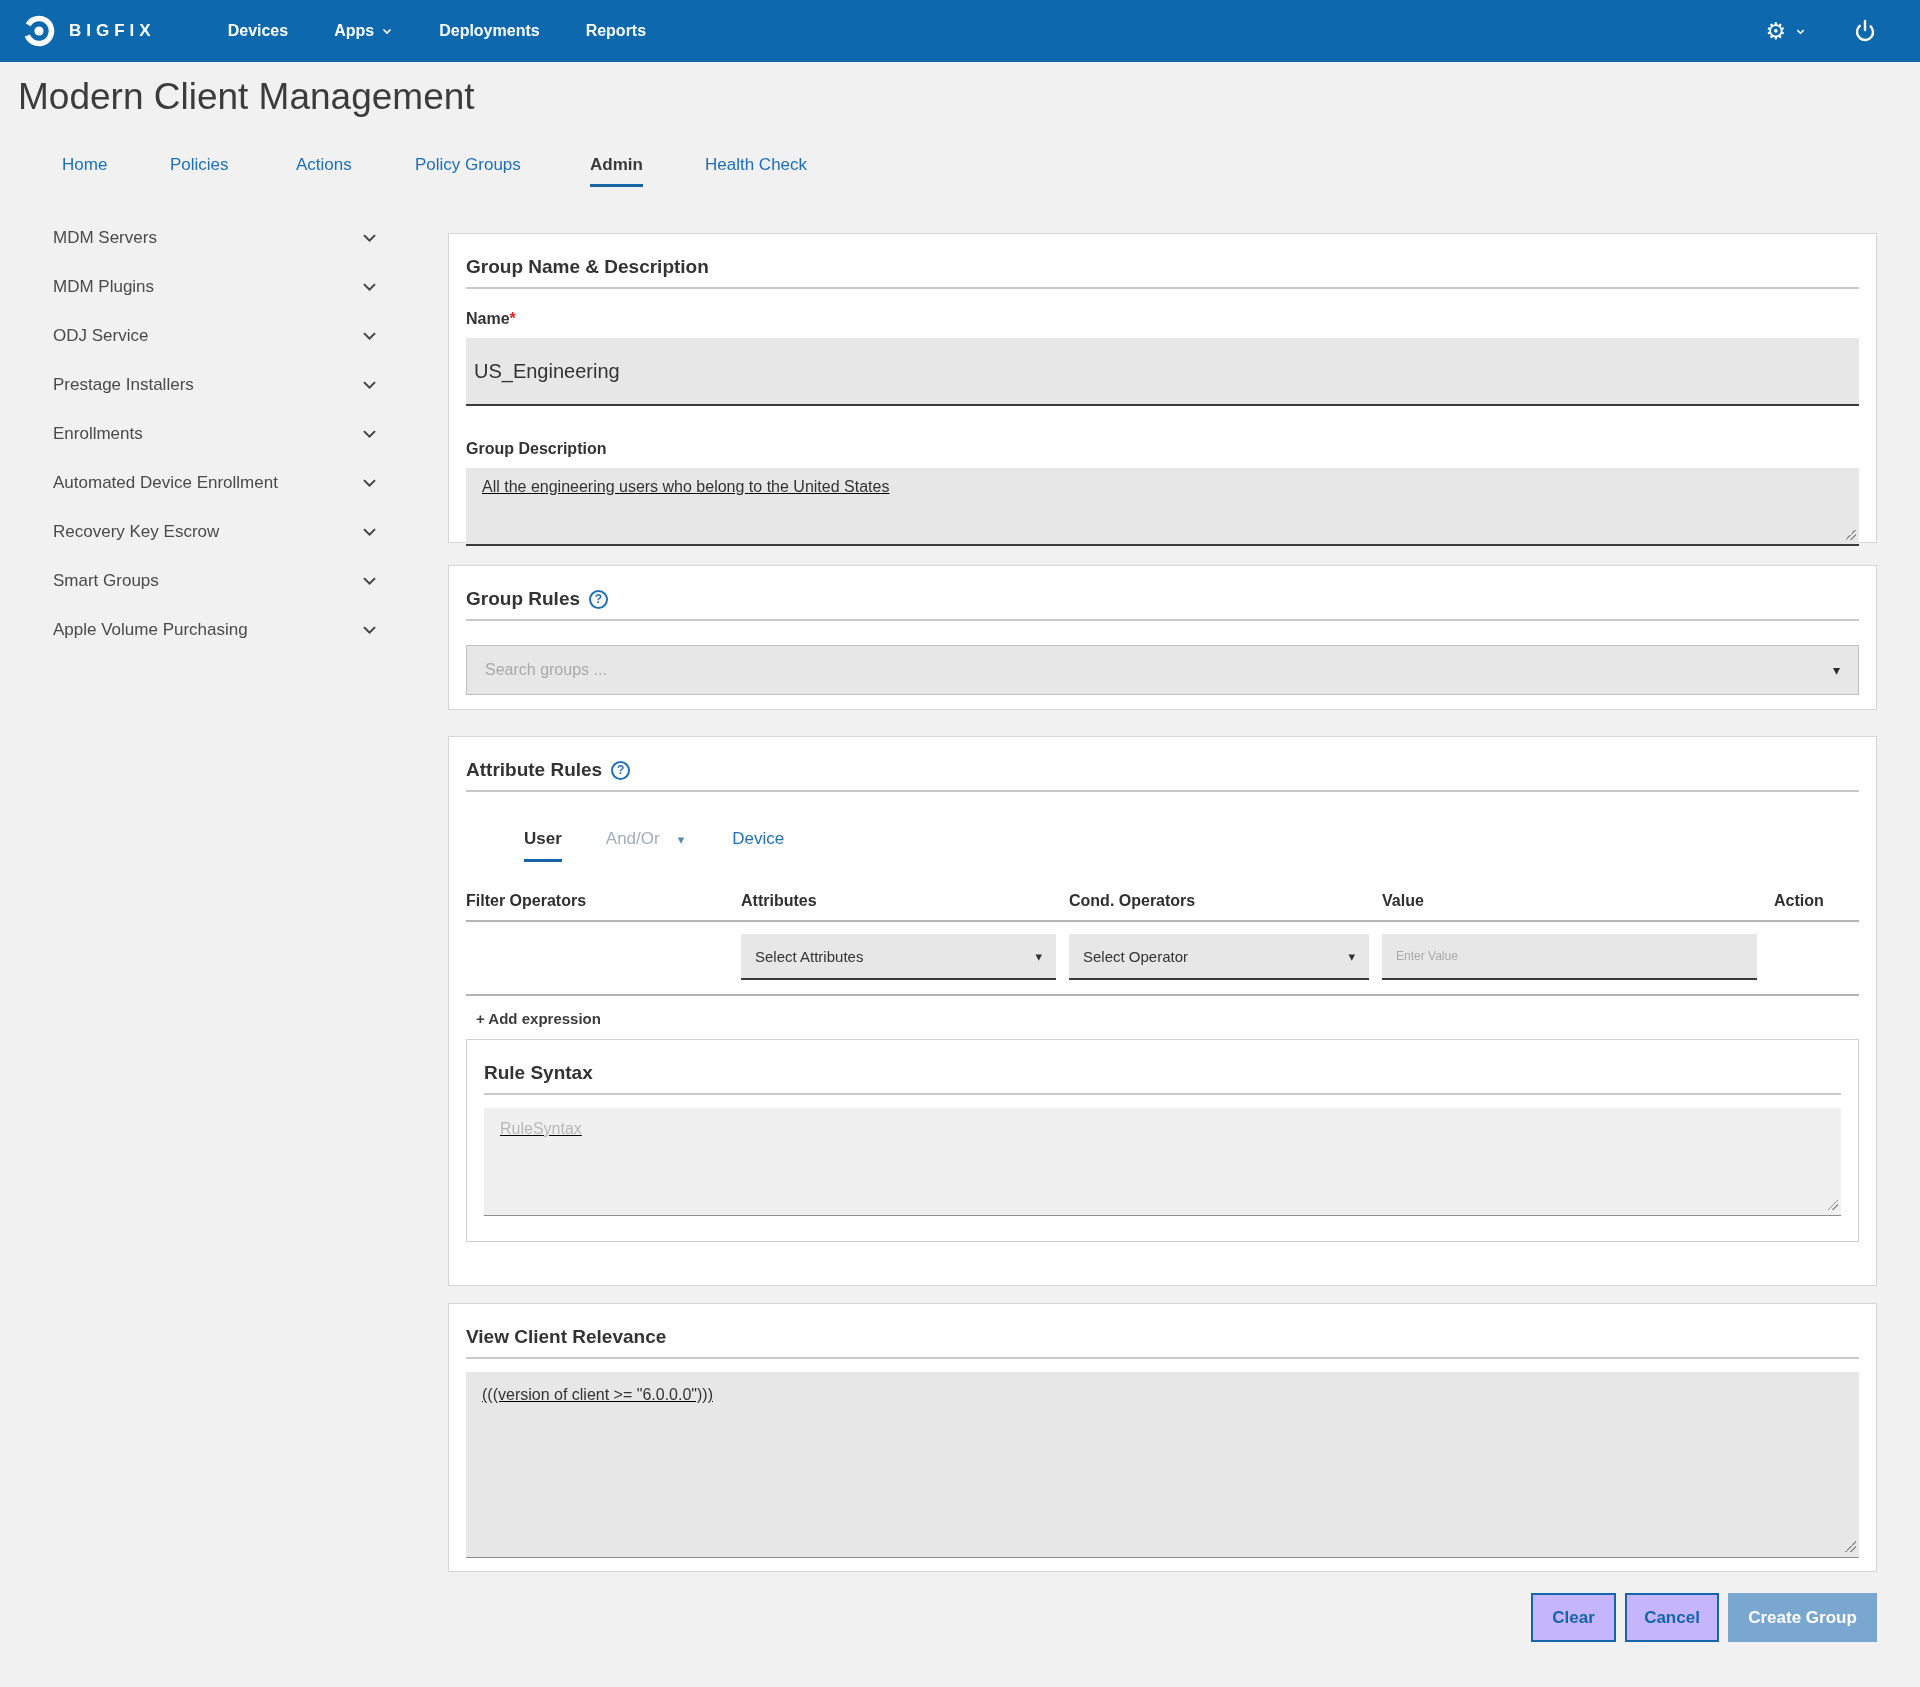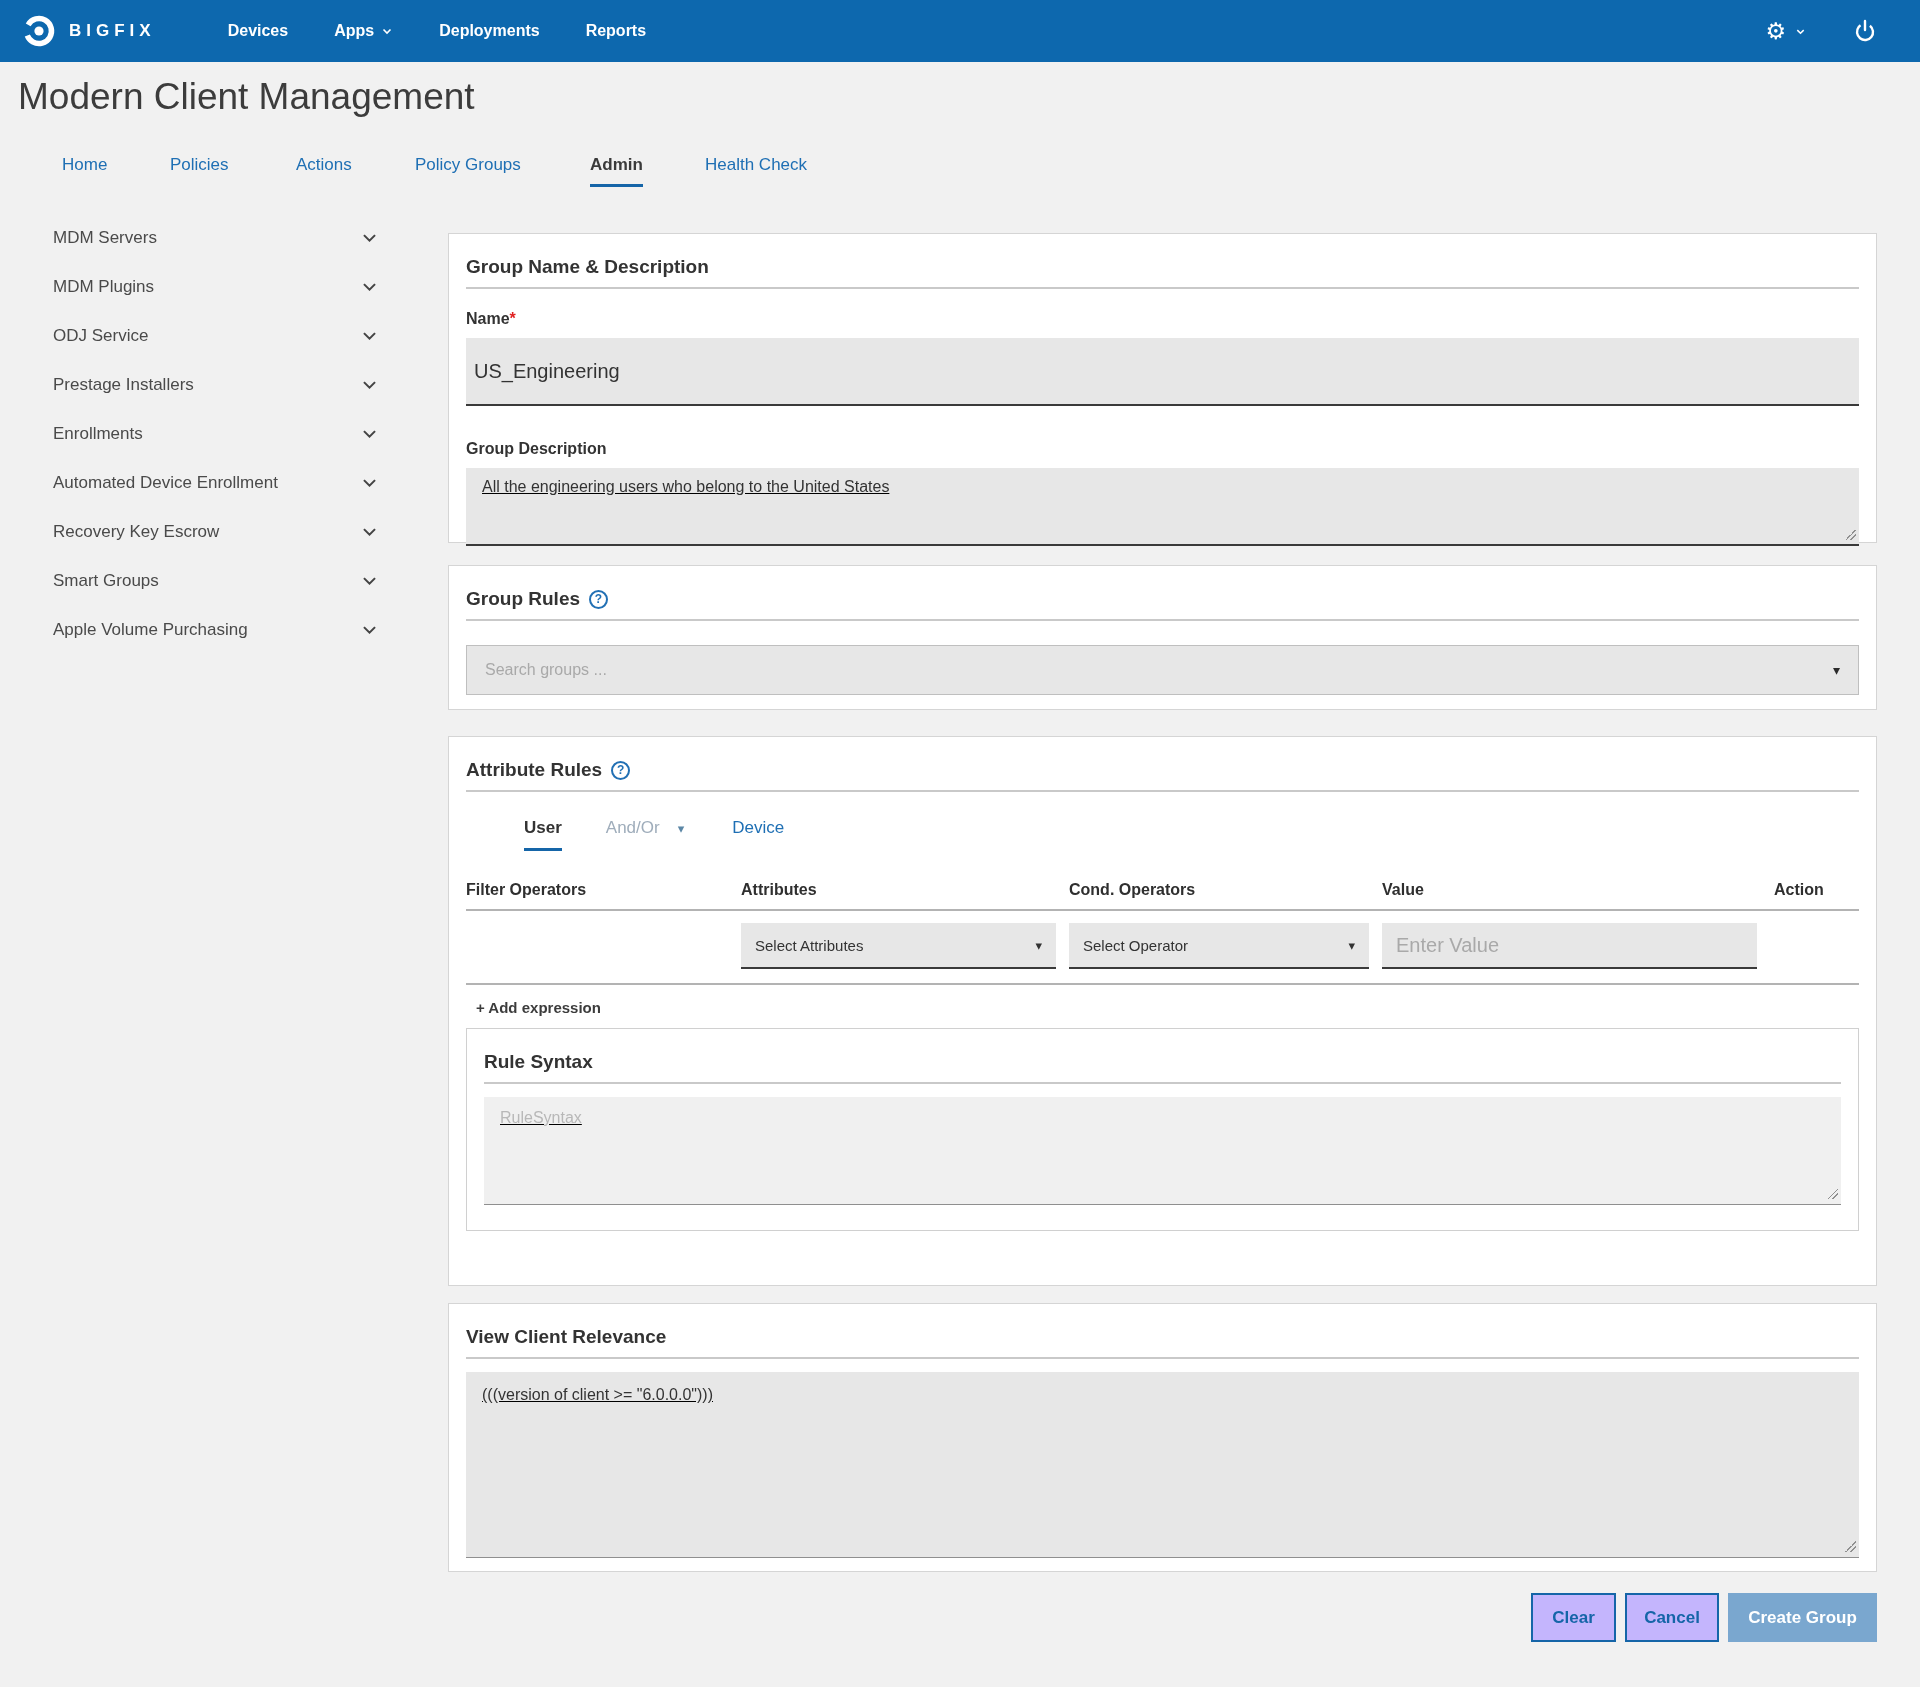--- a/index.html
+++ b/index.html
@@ -47,35 +47,35 @@
   .rz { position:absolute; right:3px; bottom:6px; width:11px; height:11px;
         background:linear-gradient(135deg,transparent 50%,#909090 50%,#909090 58%,transparent 58%,transparent 70%,#909090 70%,#909090 78%,transparent 78%); }
 
   .card-rules { margin-top:22px; height:145px; }
   .search-wrap { margin-top:24px; height:50px; background:#e7e7e7; border:1px solid #bfbfbf; display:flex; align-items:center; padding:0 18px; }
   .search-input { flex:1; background:transparent; border:none; outline:none; font-size:16px; color:#333; font-family:inherit; }
   .search-input::placeholder { color:#a9a9a9; }
   .caret { font-size:14px; color:#2b2b2b; cursor:pointer; }
 
   .card-attr { margin-top:26px; height:550px; }
-  .ar-tabs { margin-top:26px; padding-left:58px; display:flex; align-items:baseline; }
+  .ar-tabs { margin-top:37px; padding-left:58px; display:flex; align-items:baseline; }
   .tab-user { font-size:17px; font-weight:700; color:#333; border-bottom:3px solid #1565a8; padding-bottom:10px; cursor:pointer; }
   .tab-andor { margin-left:44px; font-size:17px; color:#9fadbb; cursor:pointer; }
   .andor-caret { margin-left:18px; font-size:13px; color:#5c87a6; cursor:pointer; }
   .tab-device { margin-left:48px; font-size:17px; color:#1e6fb4; cursor:pointer; }
   .ar-head { display:flex; margin-top:30px; padding-bottom:10px; border-bottom:2px solid #b3b3b3; }
   .ar-head span { font-size:16px; font-weight:700; color:#2f2f2f; }
   .col-fo { width:275px; } .col-attr { width:315px; margin-right:13px; }
   .col-cond { width:300px; margin-right:13px; } .col-val { width:375px; }
   .col-action { margin-left:auto; width:85px; }
   .ar-row { display:flex; align-items:center; padding:12px 0 14px; border-bottom:2px solid #b3b3b3; }
   .dropdown { height:46px; background:#e7e7e7; border-bottom:2px solid #3a3a3a; display:flex; align-items:center; justify-content:space-between; padding:0 14px; cursor:pointer; }
   .dd-label { font-size:15px; color:#333; }
   .dd-caret { font-size:13px; color:#333; }
-  .value-input { width:100%; height:46px; background:#e7e7e7; border:none; border-bottom:2px solid #3a3a3a; font-size:20px; color:#333; padding:0 14px; font-family:inherit; }
+  .value-input { width:100%; height:46px; background:#e7e7e7; border:none; border-bottom:2px solid #3a3a3a; font-size:12px; color:#333; padding:0 14px; font-family:inherit; }
   .value-input::placeholder { color:#a9a9a9; }
   .add-expr { margin-top:14px; padding-left:10px; font-size:15px; font-weight:700; color:#3c3c3c; cursor:pointer; width:fit-content; }
   .subcard { margin-top:12px; border:1px solid #d0d0d0; padding:0 17px 25px; }
   .rs-textarea { width:100%; height:108px; background:#f0f0f0; border:none; border-bottom:1px solid #8f8f8f; font-size:16px; color:#333; padding:12px 16px; resize:none; font-family:inherit; display:block; }
   .rs-textarea::placeholder { color:#b8b8b8; }
 
   .card-rel { margin-top:17px; height:269px; }
   .rel-textarea { width:100%; height:186px; background:#e7e7e7; border:none; border-bottom:1px solid #8f8f8f; font-size:16px; color:#333; padding:14px 16px; resize:none; font-family:inherit; display:block; }
   .ta-wrap-rel { margin-top:13px; }
 

